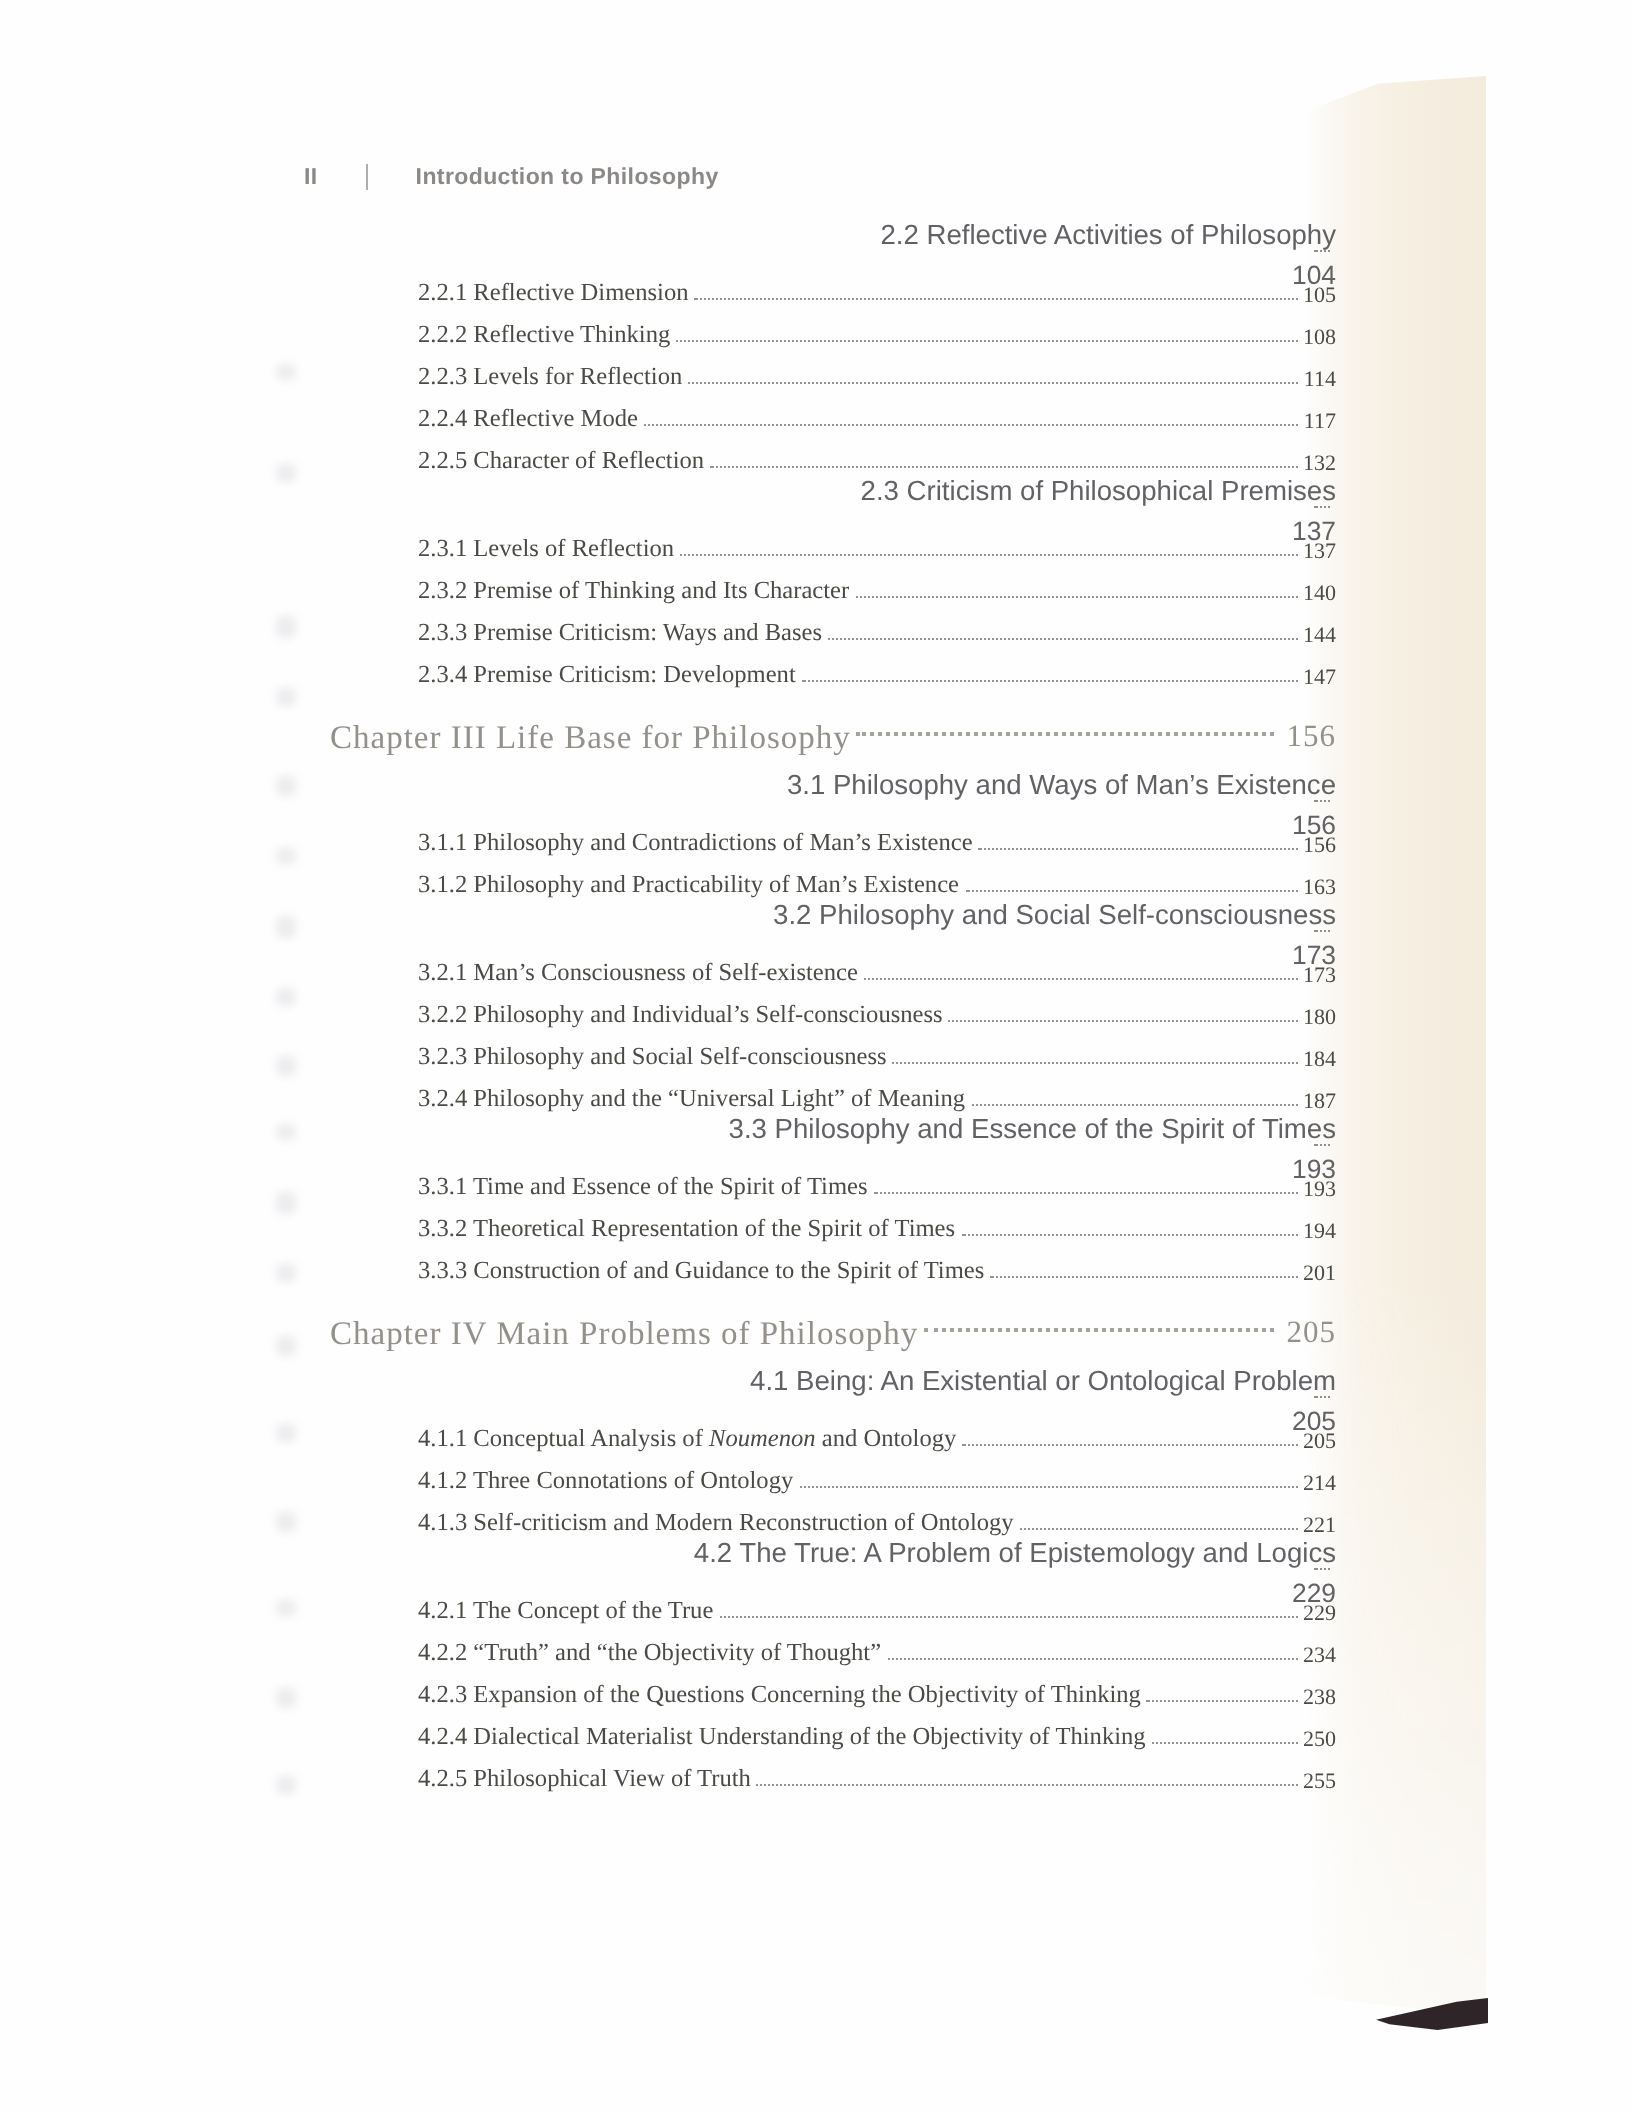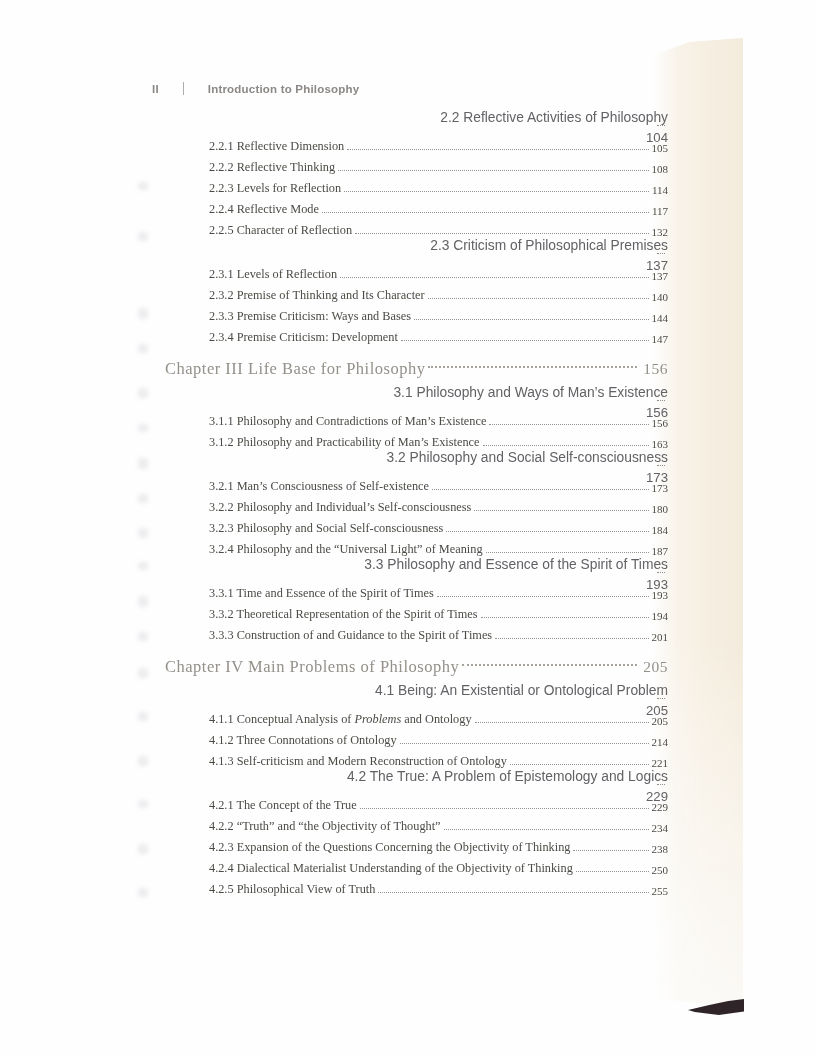--- a/index.html
+++ b/index.html
@@ -304,21 +304,21 @@
     <span class="label">Chapter IV Main Problems of Philosophy</span>
     <span class="leader"></span>
     <span class="pagenum">205</span>
   </div>
       <div class="toc-row level-section">
     <span class="label">4.1 Being: An Existential or Ontological Problem</span>
     <span class="leader"></span>
     <span class="pagenum">205</span>
   </div>
       <div class="toc-row level-sub">
-    <span class="label"><span>4.1.1 Conceptual Analysis of </span><span class="italic">Problems</span><span> and Ontology</span></span>
+    <span class="label"><span>4.1.1 Conceptual Analysis of </span><span class="italic">Noumenon</span><span> and Ontology</span></span>
     <span class="leader"></span>
     <span class="pagenum">205</span>
   </div>
       <div class="toc-row level-sub">
     <span class="label">4.1.2 Three Connotations of Ontology</span>
     <span class="leader"></span>
     <span class="pagenum">214</span>
   </div>
       <div class="toc-row level-sub">
     <span class="label">4.1.3 Self-criticism and Modern Reconstruction of Ontology</span>

